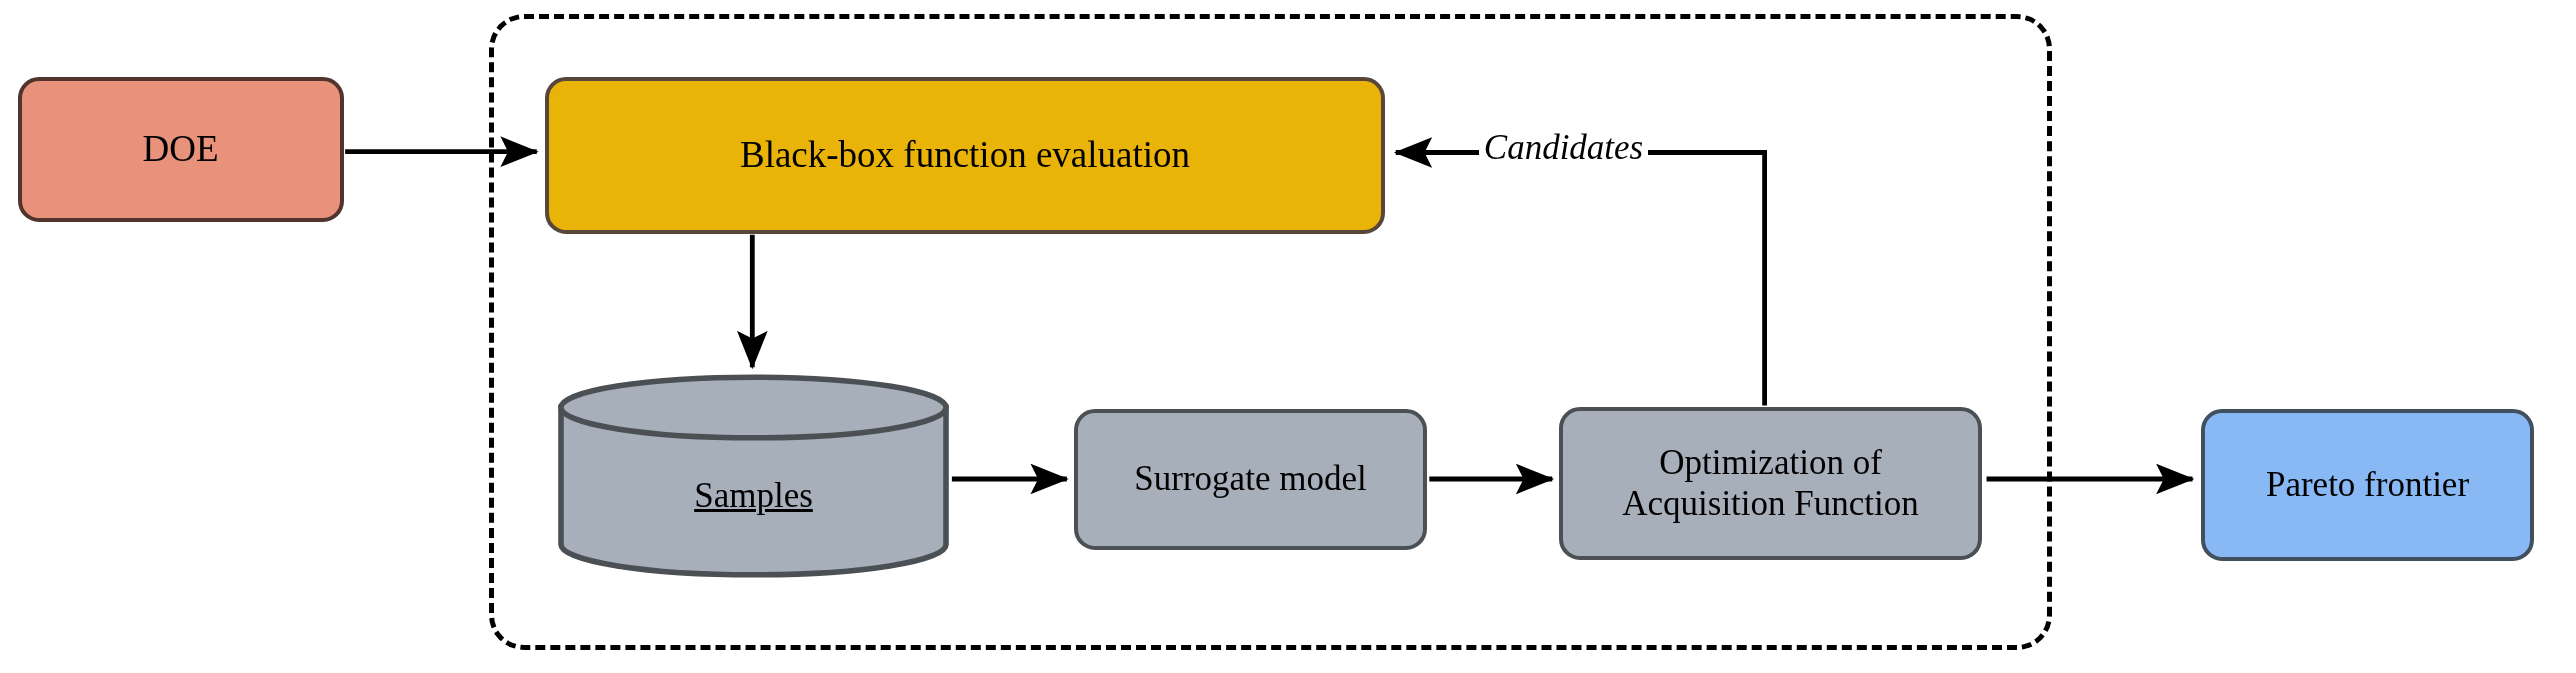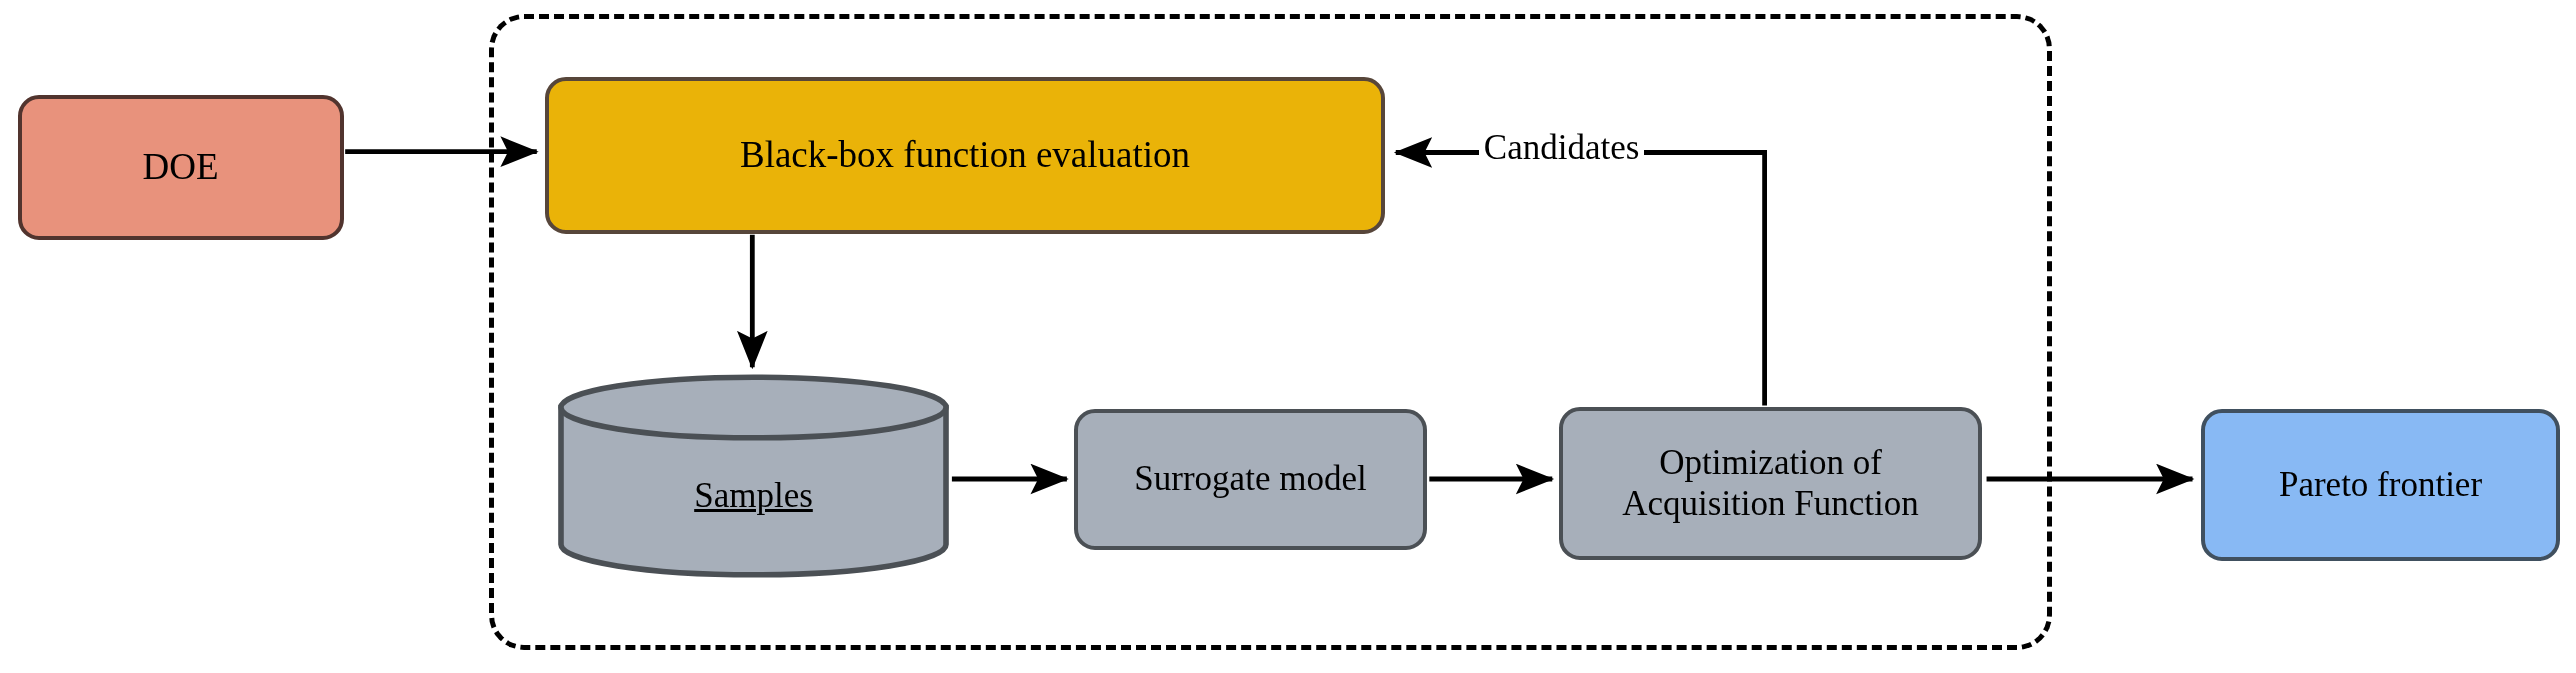--- a/index.html
+++ b/index.html
@@ -43,21 +43,20 @@
   }
   
   .box {
     border-radius: 21px;
     border-style: solid;
     border-width: 4px;
   }
   .box-doe {
     background: #E8927C;
     border-color: #51342E;
-    margin-top: 18px;
   }
   .box-blackbox {
     background: #eab308;
     border-color: #57463A;
   }
   .box-gray {
     background: #A7AFBA;
     border-color: #4B5055;
   }
   .box-pareto {
@@ -94,20 +93,21 @@
     z-index: 1;
   }
   
   .edge-label {
     position: absolute;
     color: #000000;
     background: #ffffff;
     padding: 0 4.8px;
     white-space: nowrap;
     z-index: 4;
+    font-style: italic;
   }
 </style>
 </head>
 <body>
 
 <div id="canvas">
 
   <div class="dashed-region" style="left:489px; top:14.4px; width:1563px; height:636px;"></div>
 
   <svg id="flow-svg" viewBox="0 0 3226 843" xmlns="http://www.w3.org/2000/svg">
@@ -162,18 +162,18 @@
 
   <div class="node box box-gray" style="left:1074px; top:409px; width:353px; height:141px; font-size:35px;">
     <span class="node-label">Surrogate model</span>
   </div>
 
   <div class="node box box-gray" style="left:1559px; top:407px; width:423px; height:153px; font-size:35px;">
     <span class="node-label">Optimization of
 Acquisition Function</span>
   </div>
 
-  <div class="node box box-pareto" style="left:2201px; top:409px; width:359px; height:152px; font-size:35px;">
+  <div class="node box box-pareto" style="left:2201px; top:409px; width:333px; height:152px; font-size:35px;">
     <span class="node-label">Pareto frontier</span>
   </div>
 
 </div>
 
 
 </body></html>

